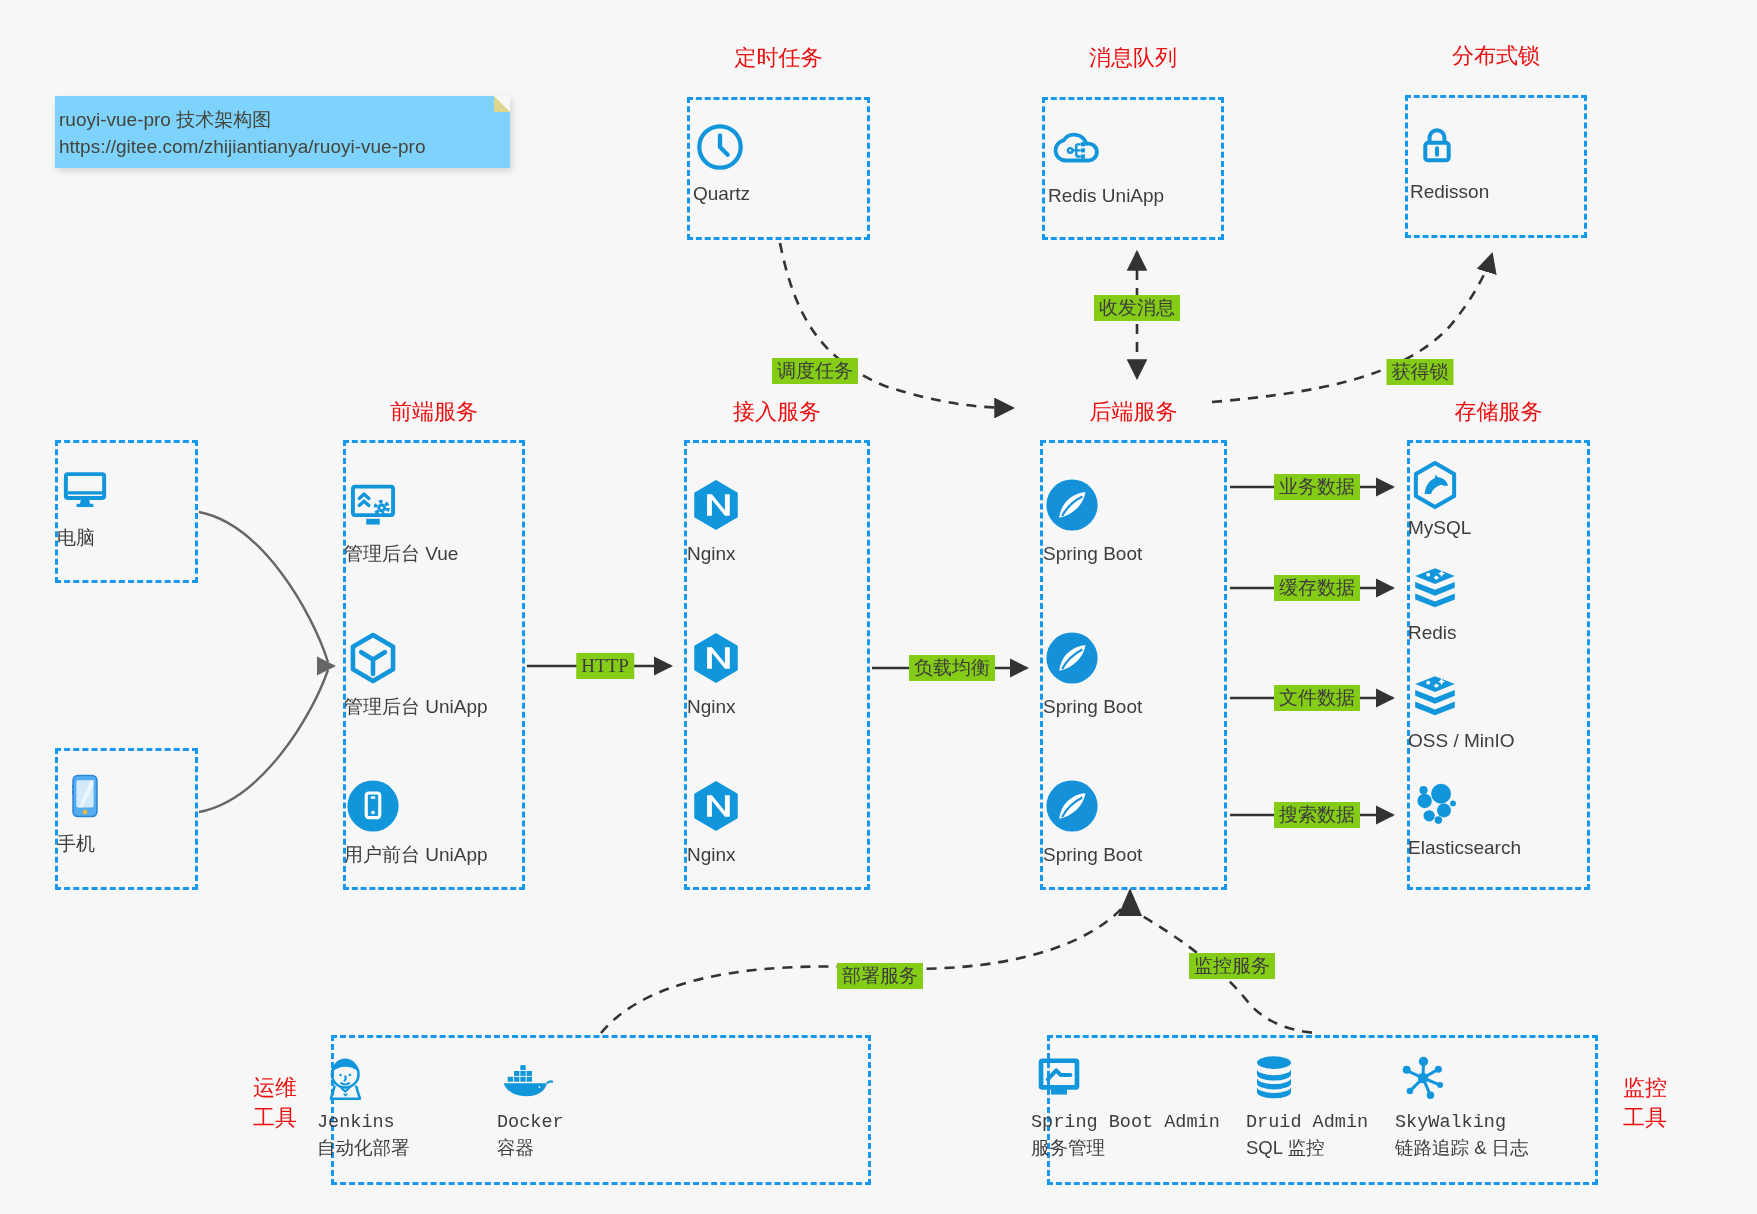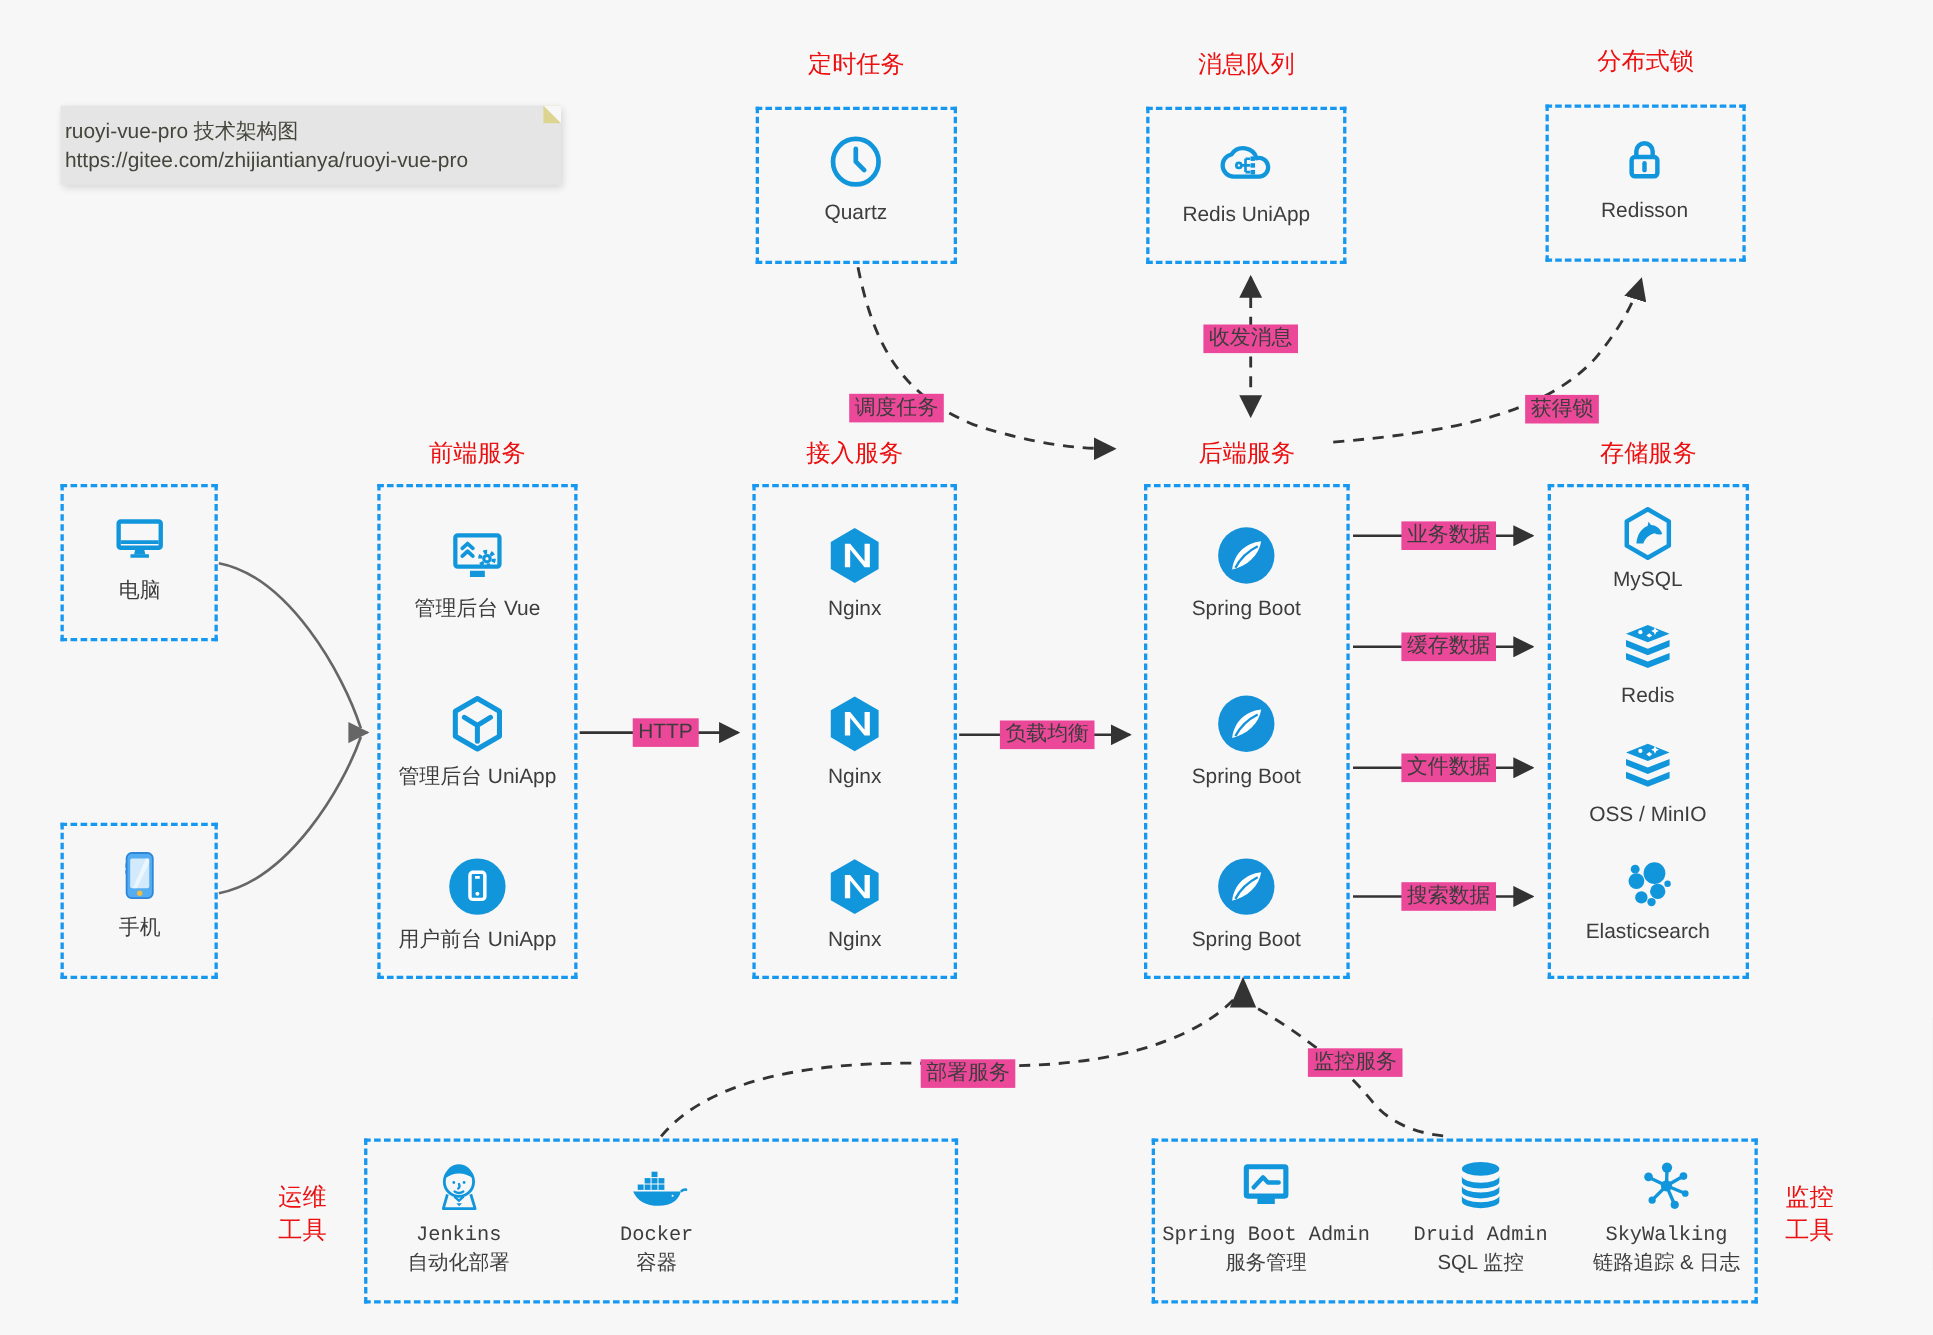--- a/index.html
+++ b/index.html
@@ -1,43 +1,43 @@
 <!DOCTYPE html>
 <html><head>
 <meta charset="utf-8">
 <style>
   html,body{margin:0;padding:0;}
   body{background:#e9e9ea;font-family:"Liberation Sans","DejaVu Sans",sans-serif;}
   #canvas{position:relative;width:1757px;height:1214px;background:#f7f7f8;overflow:hidden;}
 
   
-  .note{position:absolute;left:55px;top:96px;width:455px;height:72px;background:#e5e5e5;
+  .note{position:absolute;left:55px;top:96px;width:455px;height:72px;background:#7dd3fc;
         box-shadow:2px 3px 7px rgba(0,0,0,.14);box-sizing:border-box;padding:10px 4px;}
   .note .fold{position:absolute;right:0;top:0;width:0;height:0;
         border-bottom:16px solid #ddd48f;border-right:16px solid #f7f7f8;}
   .note .nline{font-size:19px;line-height:27px;color:#45453c;white-space:nowrap;}
 
   
   .panel{position:absolute;border:3px dashed #1697f0;box-sizing:border-box;background:transparent;}
 
   
   .ptitle{position:absolute;font-size:22px;font-weight:normal;color:#ec0f0f;text-align:center;
           line-height:28px;white-space:nowrap;}
   .ptitle.twolines{white-space:normal;line-height:30px;}
 
   
-  .item{position:absolute;text-align:center;}
+  .item{position:absolute;}
   .item .lb{margin-top:8px;font-size:19px;color:#3d3d3d;line-height:24px;white-space:nowrap;}
   .item .name{margin-top:4px;font-size:18.5px;color:#3d3d3d;line-height:25px;white-space:nowrap;font-family:Liberation Mono, monospace;}
   .item .desc{font-size:18.5px;color:#3d3d3d;line-height:26px;white-space:nowrap;}
   .item svg{display:inline-block;vertical-align:top;}
 
   
-  .elb{position:absolute;transform:translate(-50%,-50%);background:#ec4899;padding:1px 5px;
-       font-size:19px;color:#3c3c3c;white-space:nowrap;line-height:24px;}
+  .elb{position:absolute;transform:translate(-50%,-50%);background:#84cc16;padding:1px 5px;
+       font-size:19px;color:#3c3c3c;white-space:nowrap;line-height:24px;font-family:Liberation Serif, serif;}
 
   #wires{position:absolute;left:0;top:0;z-index:3;}
   .panel{z-index:1;} .item{z-index:2;} .elb{z-index:4;} .ptitle{z-index:4;} .note{z-index:5;}
 </style>
 </head>
 <body>
 
 <svg width="0" height="0" style="position:absolute" aria-hidden="true">
 <defs>
  <symbol id="s-clock" viewBox="0 0 24 24">

